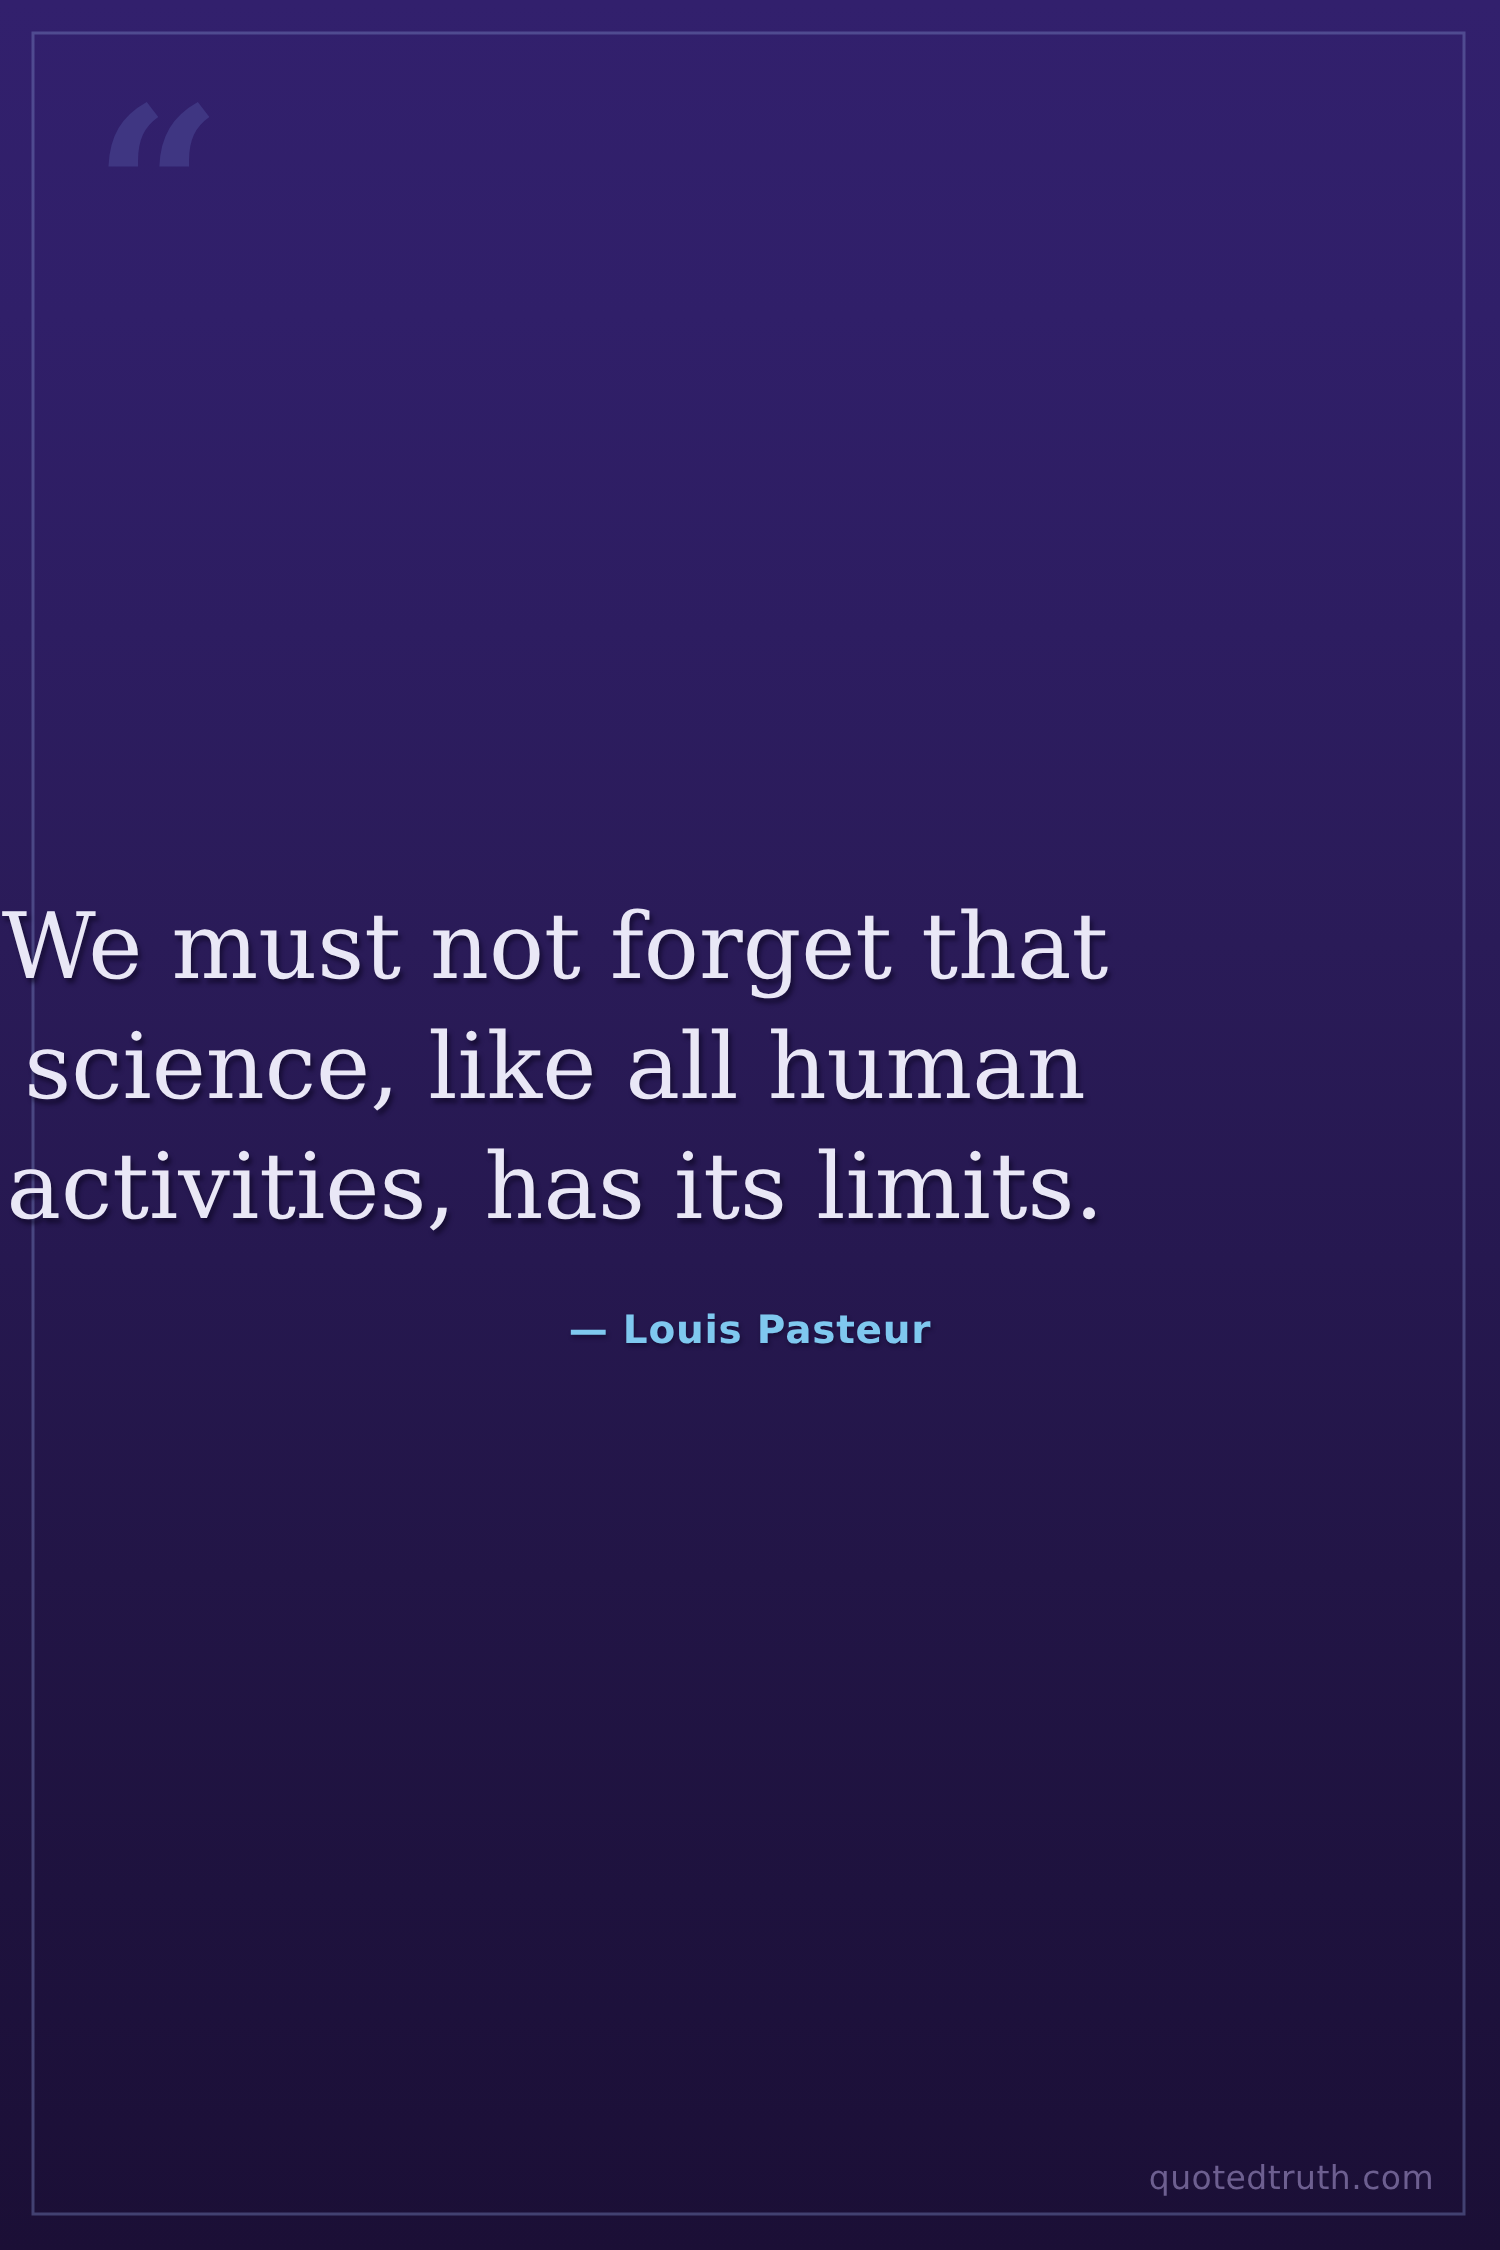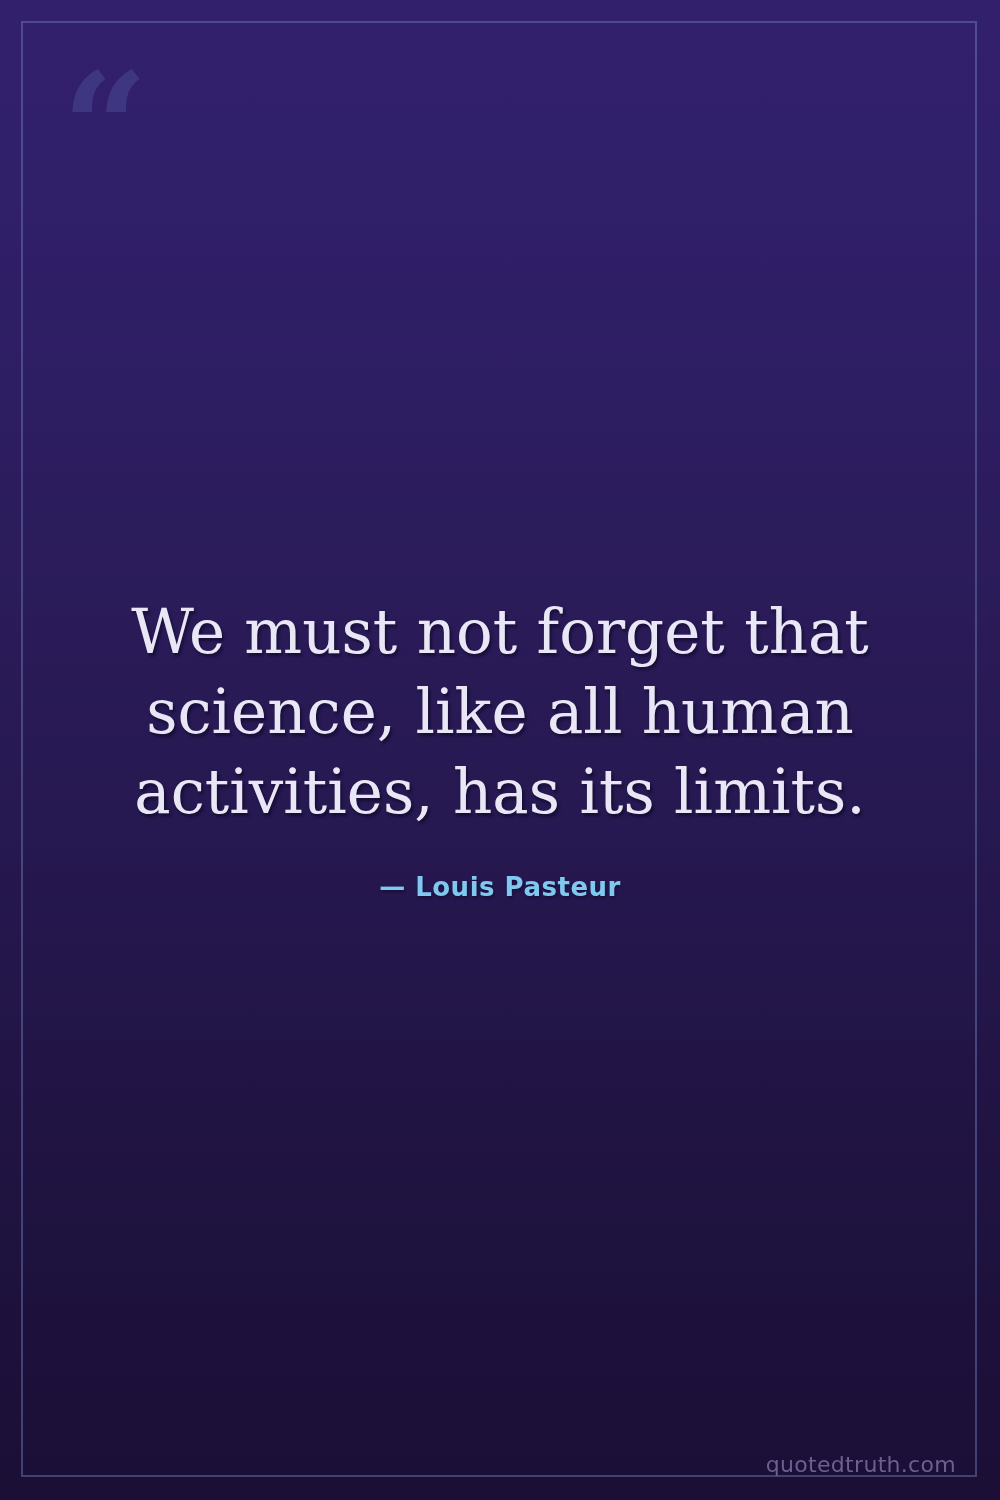--- a/index.html
+++ b/index.html
@@ -54,21 +54,20 @@
 
   
   #content {
     position: absolute;
     left: 0;
     top: 0;
     width: 1000px;
     height: 1500px;
     display: flex;
     flex-direction: column;
-    align-items: center;
     justify-content: center;
   }
 
   #quote-text {
     width: 740px;
     margin: 0;
     text-align: center;
     font-family: "DejaVu Serif", serif;
     font-weight: 400;
     font-size: 61px;
@@ -88,21 +87,21 @@
     color: #7FC8EF;
     text-shadow: 1px 2px 3px rgba(10,4,30,0.45);
     letter-spacing: 0.5px;
     white-space: nowrap;
   }
 
   
   #watermark {
     position: absolute;
     right: 44px;
-    bottom: 22px;
+    bottom: 34px;
     font-family: "DejaVu Sans", sans-serif;
     font-size: 22px;
     line-height: 26px;
     color: #6D5F90;
     letter-spacing: 0.3px;
   }
 </style>
 </head>
 <body>
 

